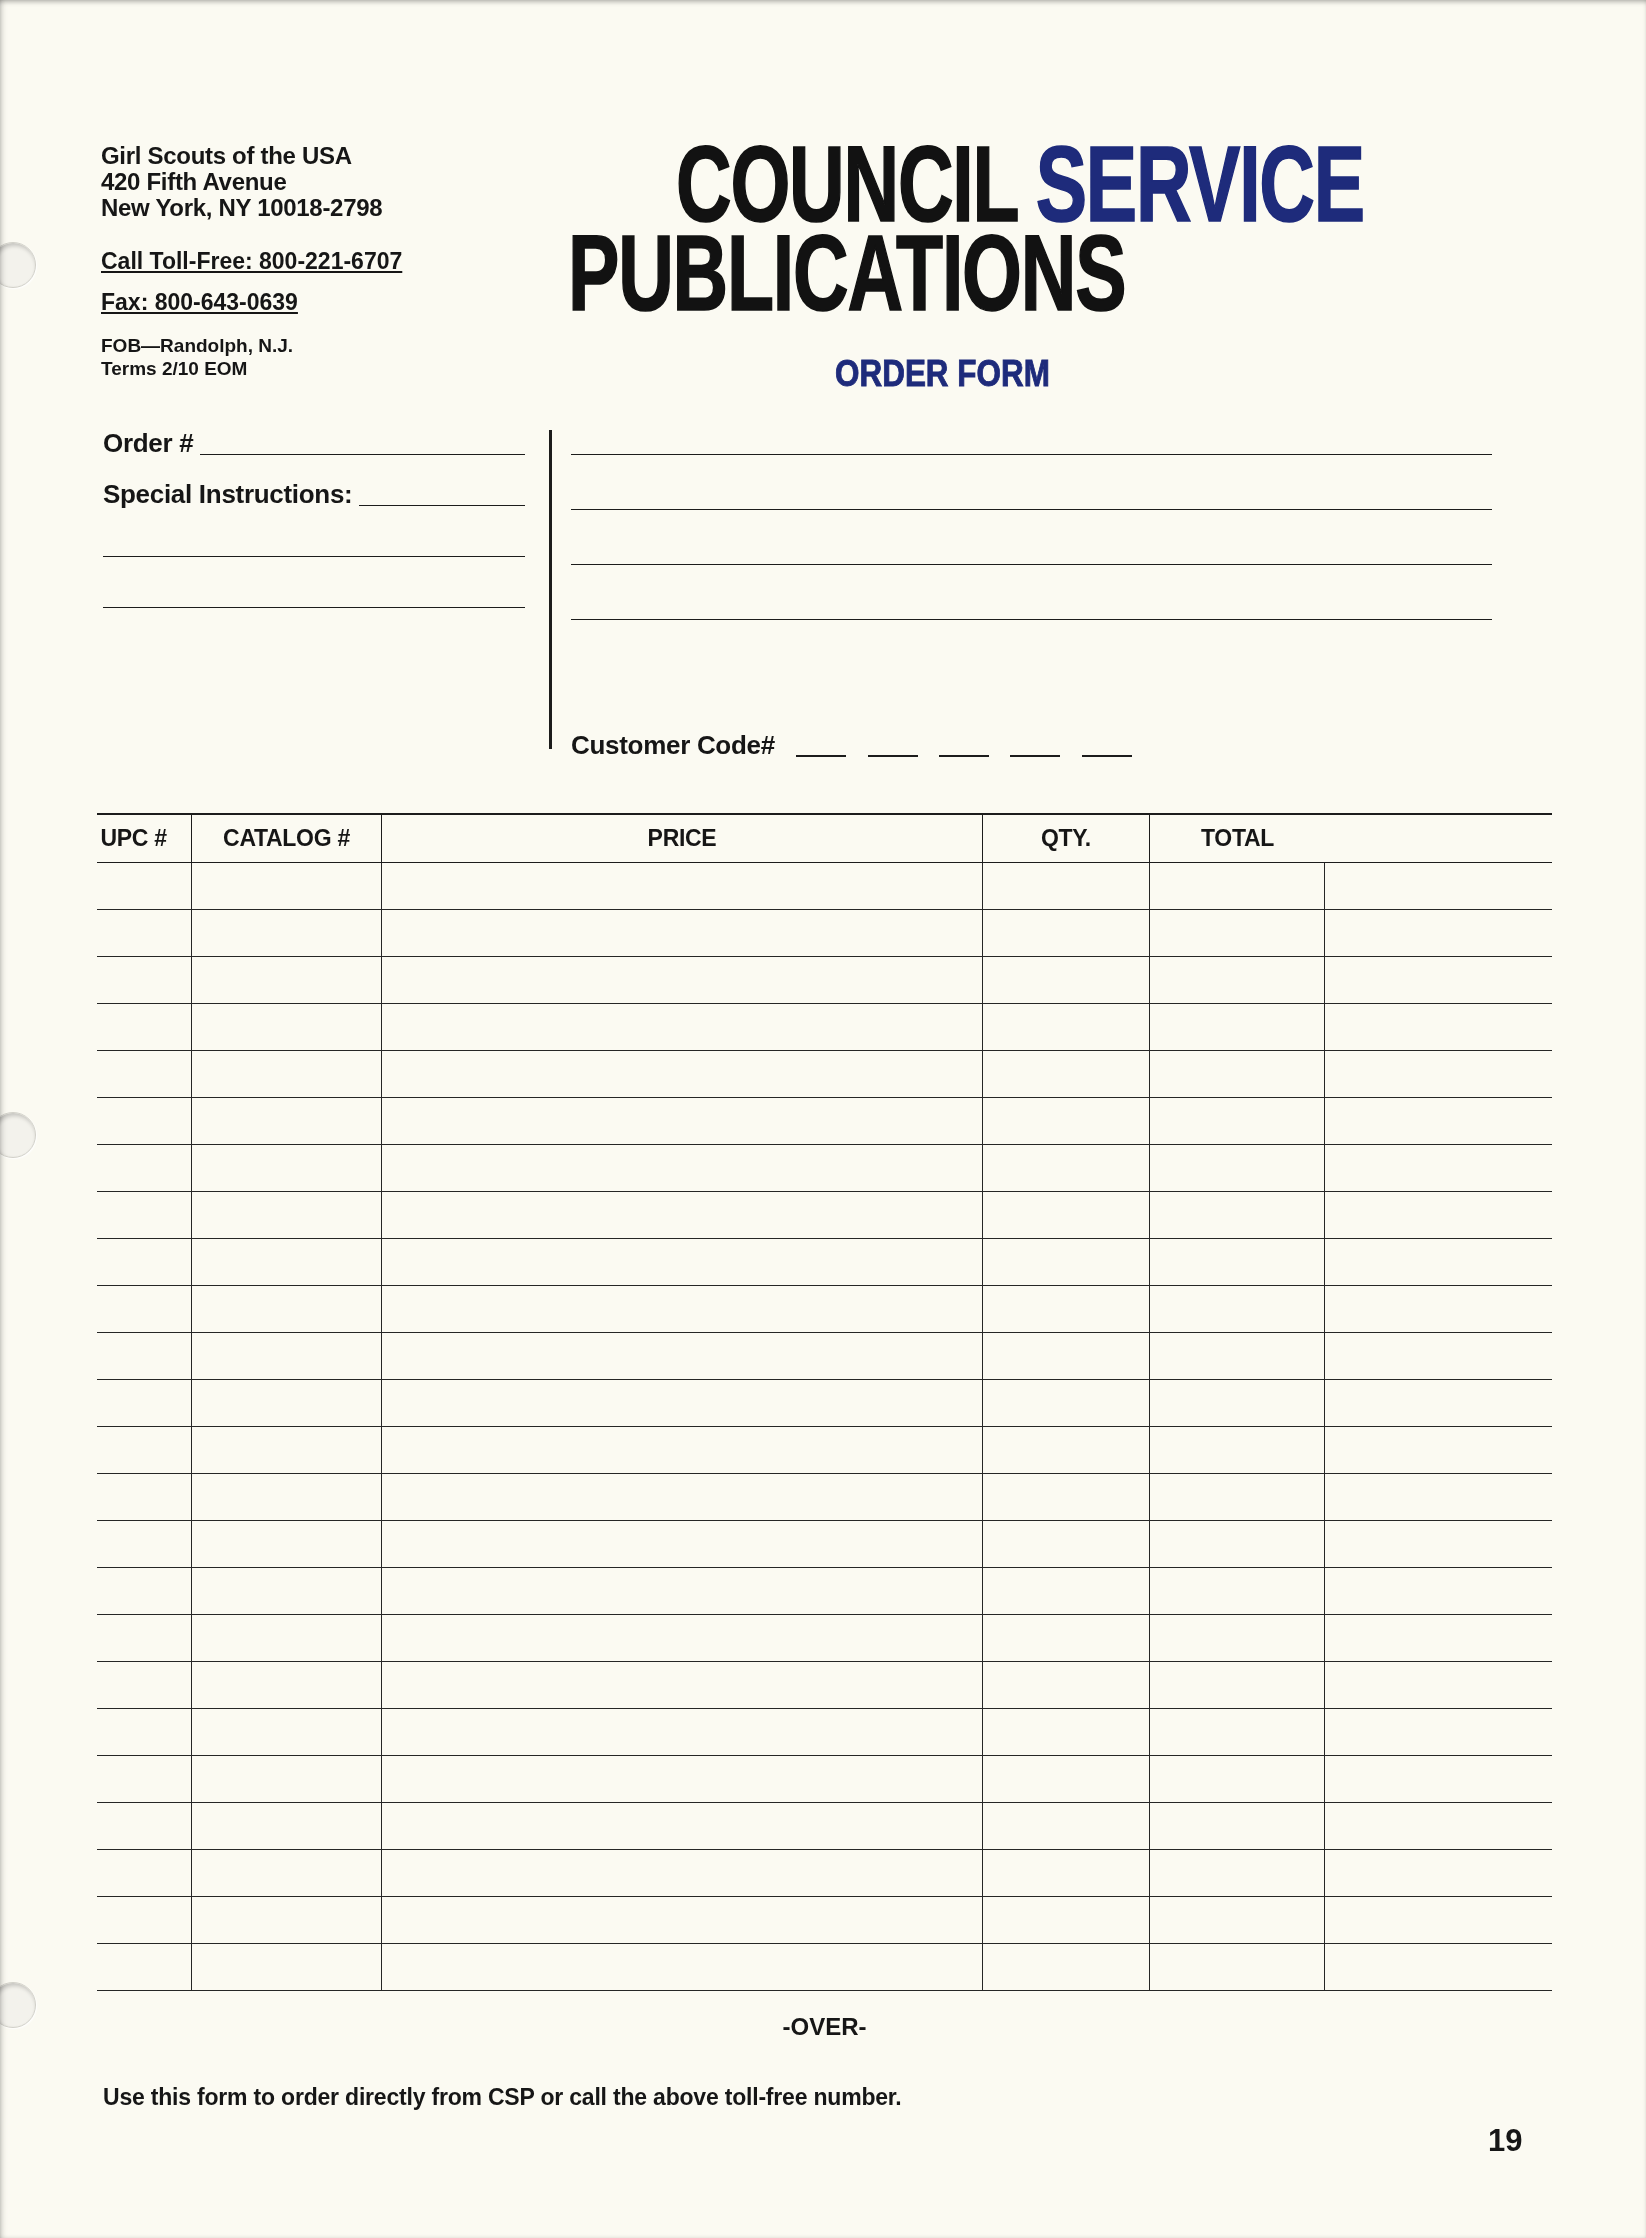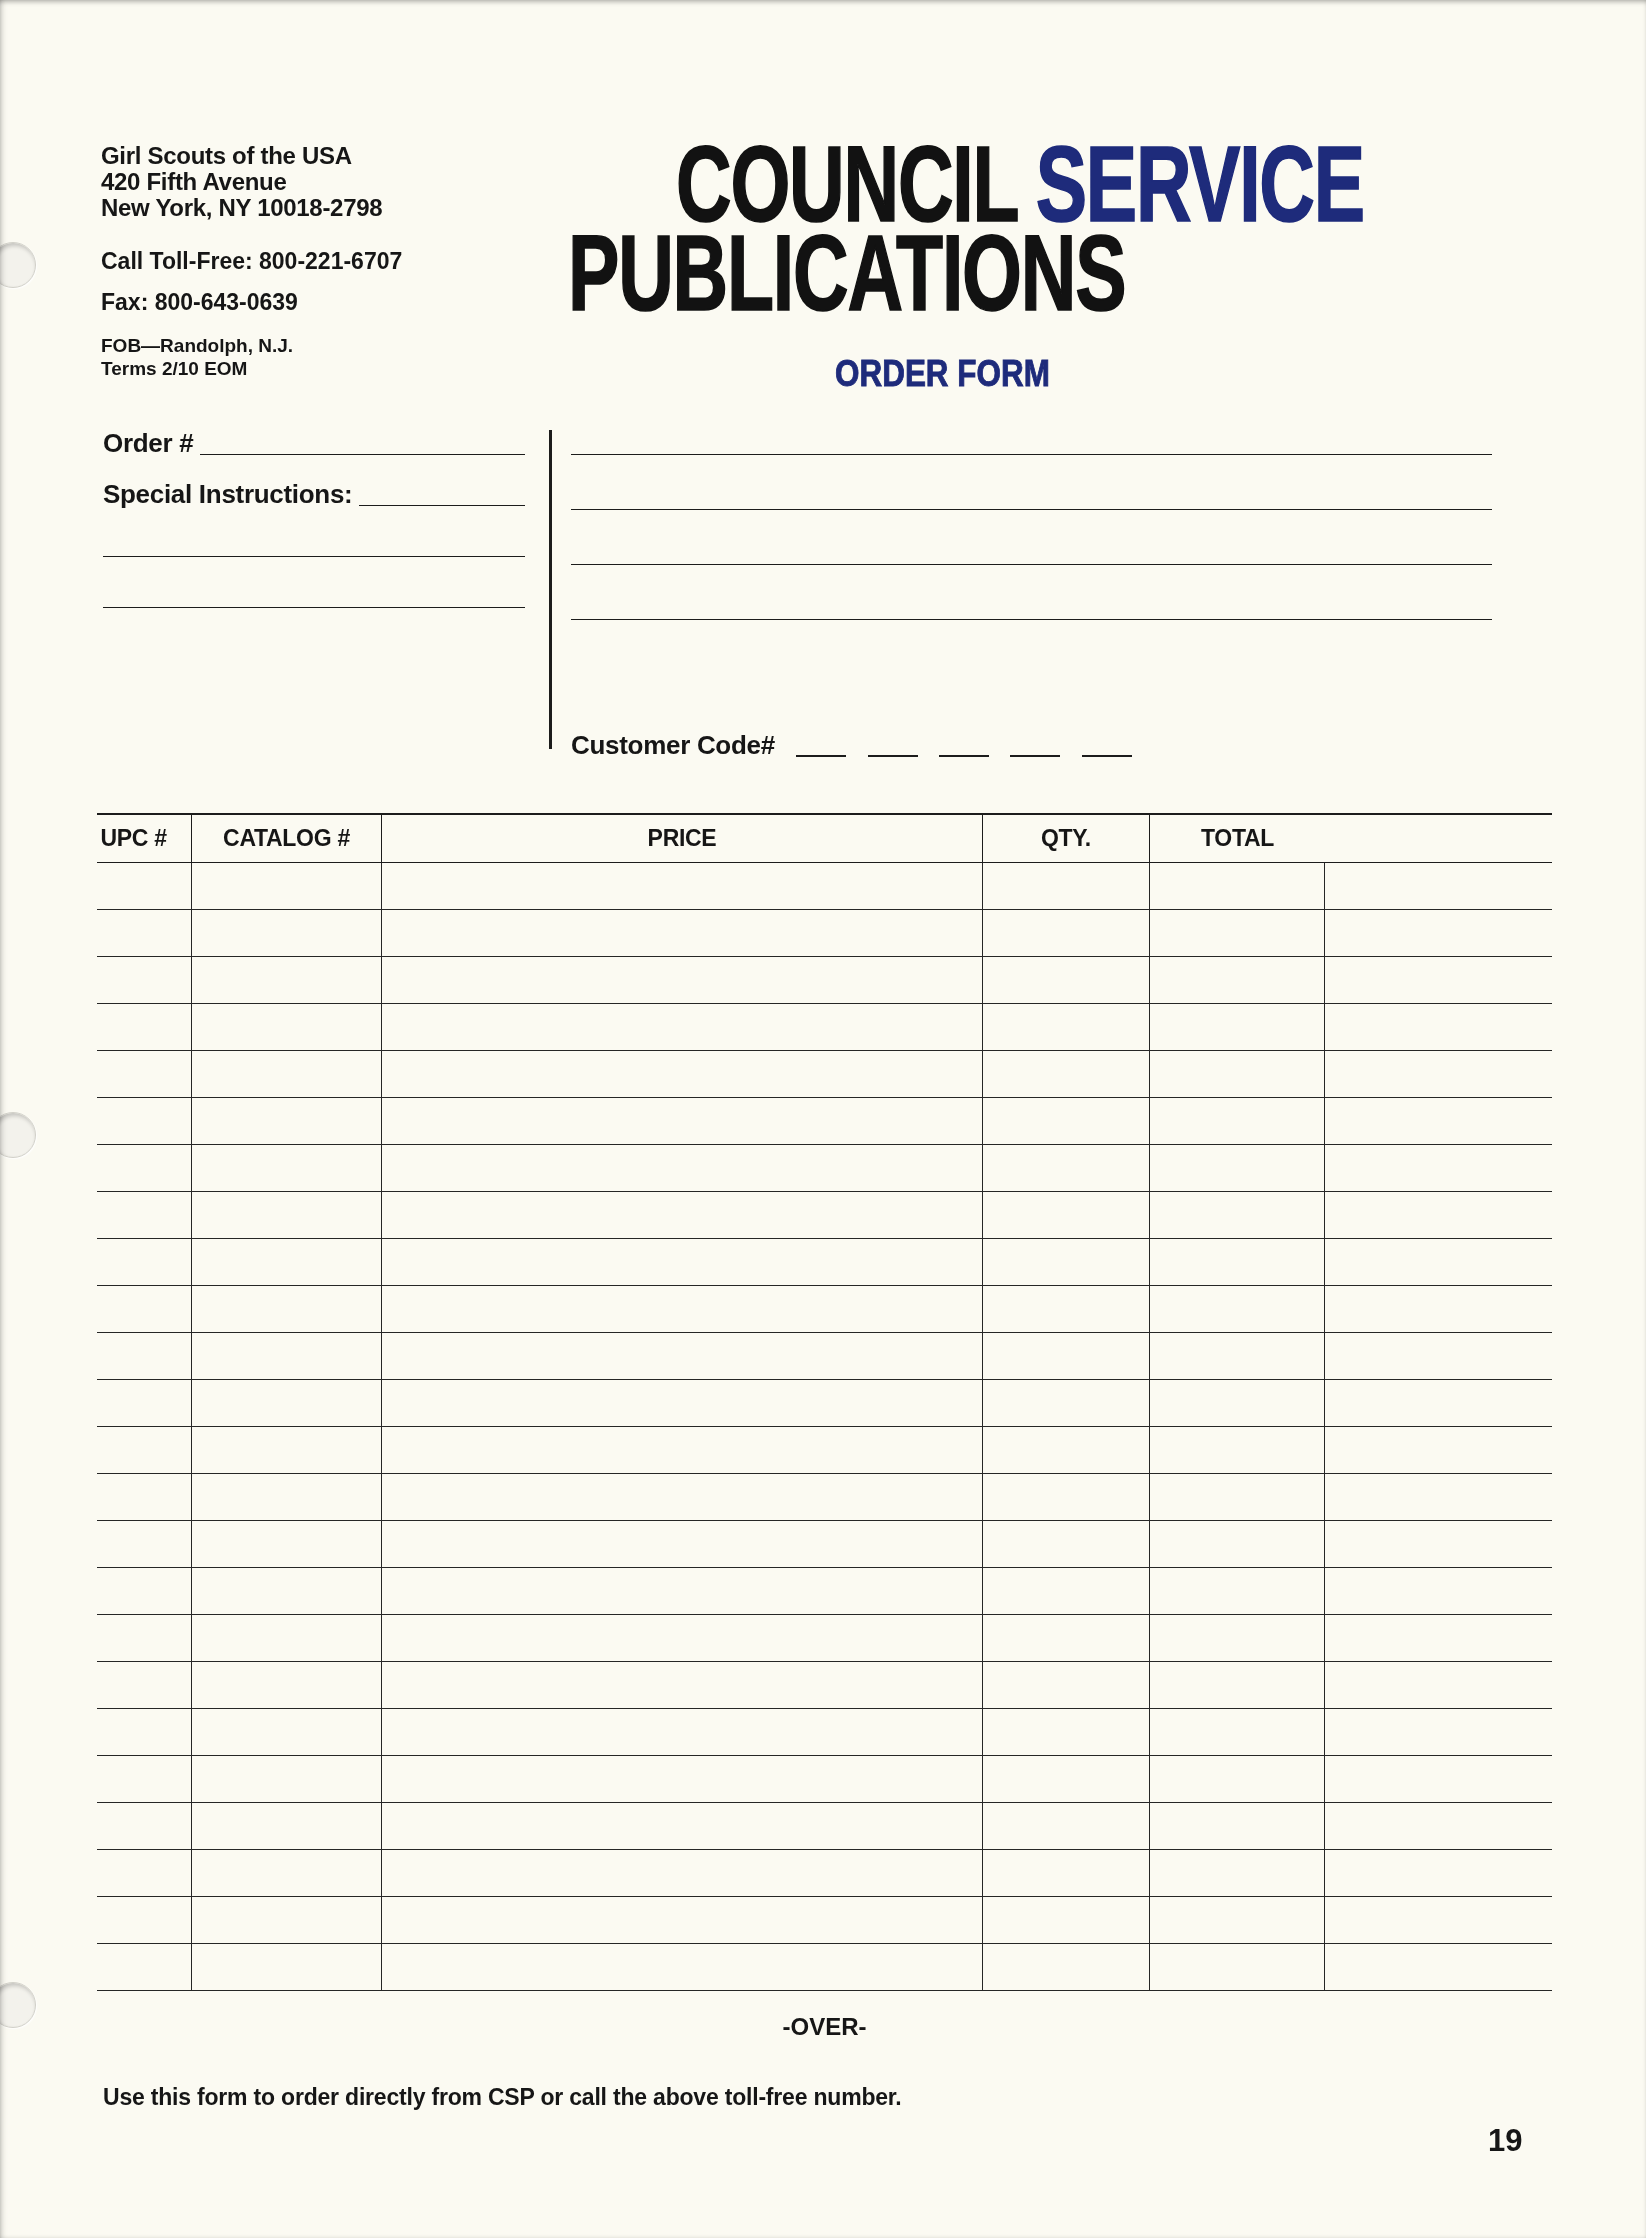--- a/index.html
+++ b/index.html
@@ -27,21 +27,21 @@
     box-shadow: inset 1.7px 2.6px 4.3px rgba(0,0,0,.20), 0.9px 0.9px 1.7px rgba(255,255,255,.9);
     z-index: 5;
   }
   .hole.h1 { top: 242px; }
   .hole.h2 { top: 1112px; }
   .hole.h3 { top: 1982px; }
 
   
   .addr { position: absolute; left: 89px; top: 143px; margin-left: 12px; }
   .addr-lg { font-size: 24px; font-weight: bold; line-height: 26px; letter-spacing: -0.3px; }
-  .contact { font-size: 23px; font-weight: bold; line-height: 26px; }
+  .contact { font-size: 23px; font-weight: bold; line-height: 26px; text-decoration: underline; }
   .contact.phone { margin-top: 27px; }
   .contact.fax { margin-top: 14.5px; }
   .fob-line { font-size: 19px; font-weight: bold; line-height: 23px; }
   .fob-line.first { margin-top: 19px; }
 
   
   .title-line {
     position: absolute; font-weight: bold; font-size: 107px; line-height: 1;
     letter-spacing: -1.7px; white-space: nowrap;
     transform: scaleX(0.72); transform-origin: left top;

